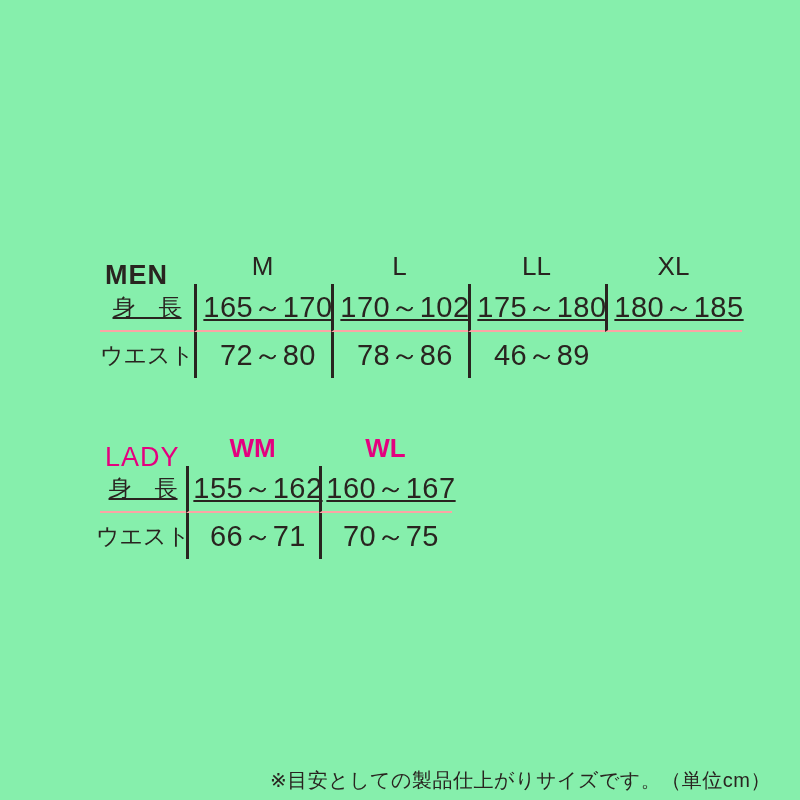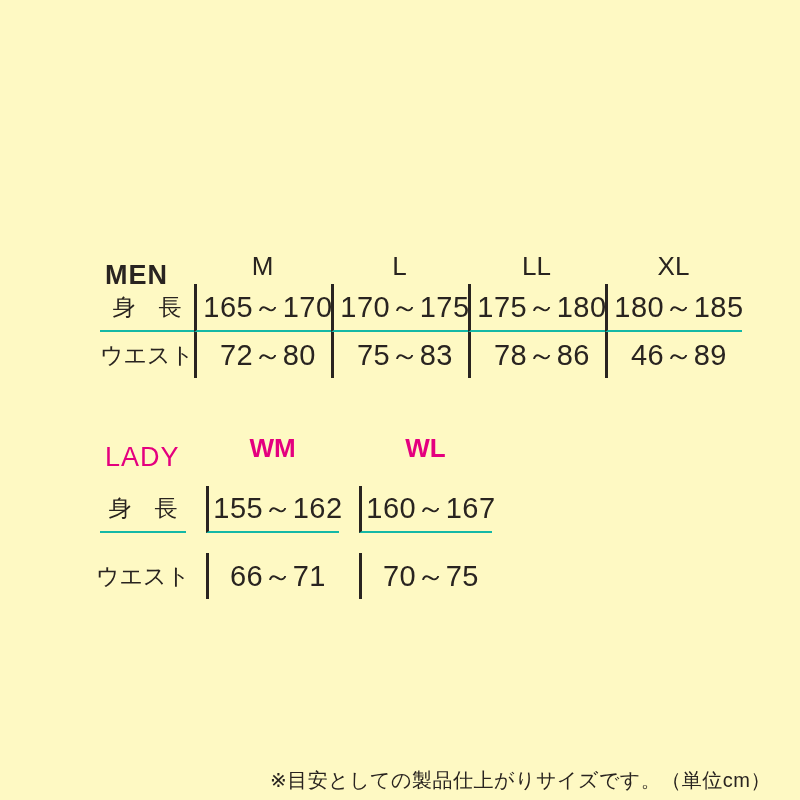--- a/index.html
+++ b/index.html
@@ -10,21 +10,21 @@
   body {
     width: 800px;
     height: 800px;
     font-family: "Liberation Sans", "DejaVu Sans", sans-serif;
     color: #292420;
   }
   .canvas {
     position: relative;
     width: 800px;
     height: 800px;
-    background: #fef9c3;
+    background: #86efac;
     overflow: hidden;
   }
   .size-block {
     position: absolute;
     left: 100px;
   }
   .men-block  { top: 238px; }
   .lady-block { top: 420px; }
 
   .section-title {
@@ -42,21 +42,20 @@
   }
 
   .size-grid { display: grid; }
   .men-grid {
     grid-template-columns: 94px repeat(4, 137px);
     grid-template-rows: 46px 48px 46px;
   }
   .lady-grid {
     grid-template-columns: 86px repeat(2, 133px);
     grid-template-rows: 46px 47px 46px;
-    gap: 20px;
   }
 
   .cell {
     display: flex;
     align-items: center;
     justify-content: center;
     white-space: nowrap;
     line-height: 1;
   }
   .hdr {
@@ -65,21 +64,21 @@
     padding-bottom: 5px;
   }
   .lady-grid .hdr {
     color: #e4007f;
     font-weight: bold;
   }
   .rowlabel { font-size: 23px; }
   .val      { font-size: 29px; letter-spacing: 0.5px; padding-left: 8px; }
 
   .vsep { border-left: 3px solid #292420; }
-  .rule { border-bottom: 2px solid #14b8a6; }
+  .rule { border-bottom: 2px solid #fca5a5; text-decoration: underline; }
 
   .footnote {
     position: absolute;
     top: 752px;
     right: 14px;
     margin: 15px;
     font-size: 20px;
     letter-spacing: 0.5px;
     white-space: nowrap;
     color: #292420;
@@ -95,27 +94,26 @@
     <div class="size-grid men-grid">
 
       <div class="cell hdr"></div>
       <div class="cell hdr">M</div>
       <div class="cell hdr">L</div>
       <div class="cell hdr">LL</div>
       <div class="cell hdr">XL</div>
 
       <div class="cell rowlabel rule">身　長</div>
       <div class="cell val vsep rule">165～170</div>
-      <div class="cell val vsep rule">170～175</div>
+      <div class="cell val vsep rule">170～102</div>
       <div class="cell val vsep rule">175～180</div>
       <div class="cell val vsep rule">180～185</div>
 
       <div class="cell rowlabel">ウエスト</div>
       <div class="cell val vsep">72～80</div>
-      <div class="cell val vsep">75～83</div>
       <div class="cell val vsep">78～86</div>
       <div class="cell val vsep">46～89</div>
     </div>
   </section>
 
   <section class="size-block lady-block">
     <h2 class="section-title">LADY</h2>
     <div class="size-grid lady-grid">
 
       <div class="cell hdr"></div>

